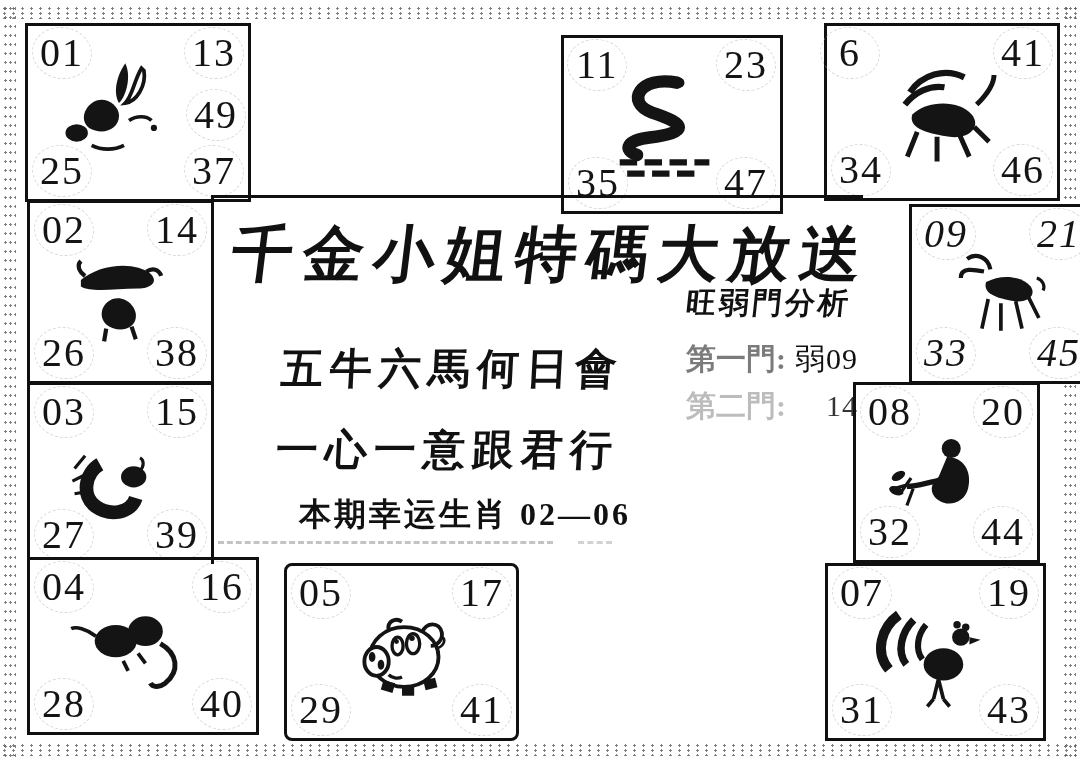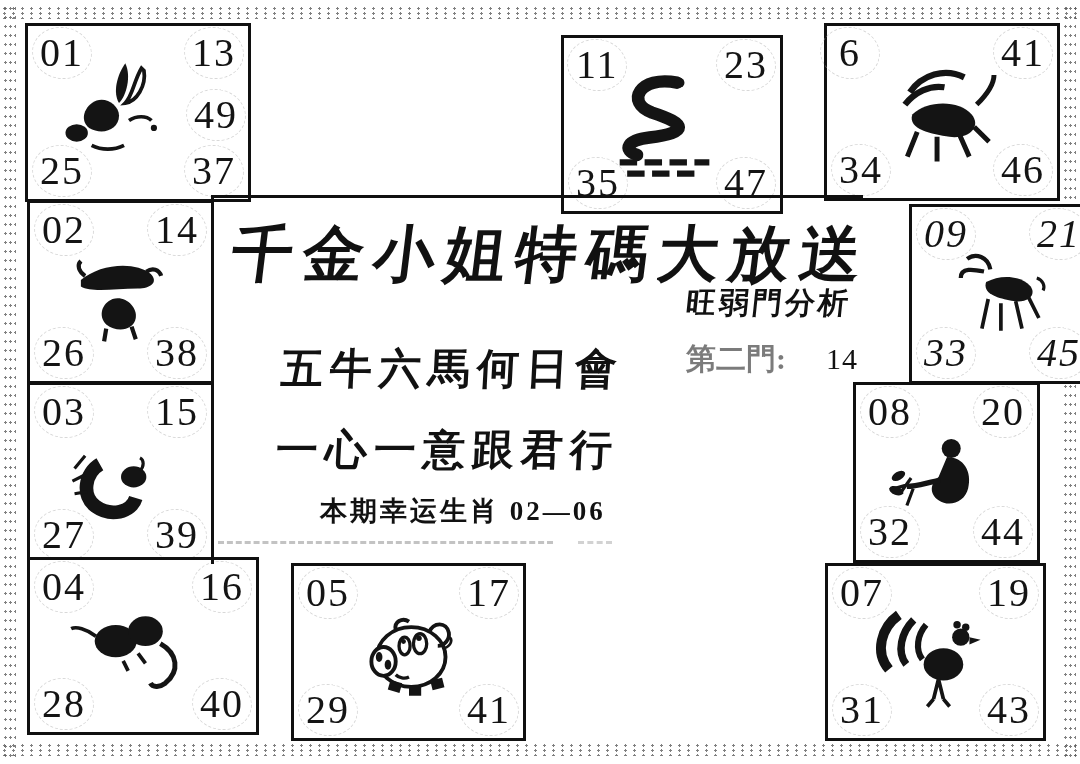--- a/index.html
+++ b/index.html
@@ -38,21 +38,21 @@
   .cp-dash{position:absolute;left:218px;top:541px;width:335px;border-top:3px dashed #c3c3c3;}
   .cp-dash2{position:absolute;left:578px;top:541px;width:34px;border-top:3px dashed #d2d2d2;}
 
   .title{
     position:absolute;left:232px;top:214px;width:600px;white-space:nowrap;
     font-size:61px;font-weight:bold;letter-spacing:10px;transform:skewX(-7deg);
   }
   .poem{position:absolute;white-space:nowrap;font-weight:bold;transform:skewX(-3deg);}
   .poem.p1{left:281px;top:341px;font-size:42px;letter-spacing:7px;}
   .poem.p2{left:276px;top:422px;font-size:42px;letter-spacing:7px;}
-  .lucky{position:absolute;left:299px;top:493px;font-size:27px;font-weight:bold;letter-spacing:3px;white-space:nowrap;margin-left:21px;}
+  .lucky{position:absolute;left:299px;top:493px;font-size:32px;font-weight:bold;letter-spacing:3px;white-space:nowrap;}
 
   
   .analysis{position:absolute;left:686px;top:283px;width:172px;}
   .an-header{font-size:30px;font-weight:bold;letter-spacing:3px;transform:skewX(-6deg);margin-bottom:15px;white-space:nowrap;}
   .an-row{display:flex;justify-content:space-between;align-items:baseline;height:31px;margin-bottom:16px;font-size:30px;white-space:nowrap;}
   .an-label{font-weight:bold;}
   .an-value{letter-spacing:1px;}
   .an-row:nth-of-type(2) .an-label{opacity:.55;}
   .an-row:nth-of-type(3) .an-label{opacity:.28;}
   .an-row:nth-of-type(3) .an-value{opacity:.85;}
@@ -189,21 +189,21 @@
       <svg viewBox="0 0 120 100">
         <ellipse fill="#141414" cx="38" cy="42" rx="17" ry="13"></ellipse>
         <ellipse fill="#141414" cx="62" cy="34" rx="14" ry="12"></ellipse>
         <path fill="none" stroke="#141414" stroke-width="3" d="M22 38 c-8 -6 -16 -8 -20 -6"></path>
         <path fill="none" stroke="#141414" stroke-width="4" d="M74 44 c14 8 16 22 4 32 c-4 3 -10 4 -12 0"></path>
         <path fill="none" stroke="#141414" stroke-width="3" d="M44 58 l4 8 M56 52 l6 8"></path>
       </svg>
     </span>
   </div>
 
-  <div class="zbox" style="left:291px;top:563px;width:229px;height:172px;">
+  <div class="zbox" style="left:284px;top:563px;width:229px;height:172px;border-radius:8px;">
     <span class="num tl">05</span>
     <span class="num tr">17</span>
     <span class="num bl">29</span>
     <span class="num br">41</span>
     <span class="animal pigz">
       <svg viewBox="0 0 120 100">
         <ellipse fill="#ffffff" stroke="#141414" stroke-width="3.5" cx="62" cy="50" rx="31" ry="27"></ellipse>
         <path fill="none" stroke="#141414" stroke-width="3.5" d="M48 26 c-2 -8 6 -12 12 -8 M78 28 c4 -10 16 -10 18 0 c1 6 -4 12 -10 12"></path>
         <ellipse fill="#ffffff" stroke="#141414" stroke-width="3.5" cx="37" cy="54" rx="11" ry="13"></ellipse>
         <ellipse fill="#141414" cx="33" cy="50" rx="3" ry="4.5"></ellipse>
@@ -248,18 +248,22 @@
   <div class="cp-dash2"></div>
 
   <div class="title">千金小姐特碼大放送</div>
   <div class="poem p1">五牛六馬何日會</div>
   <div class="poem p2">一心一意跟君行</div>
   <div class="lucky">本期幸运生肖 02—06</div>
 
   <div class="analysis">
     <div class="an-header">旺弱門分析</div>
     <div class="an-row">
+      <span class="an-label">第一門:</span>
+      <span class="an-value">弱09</span>
+    </div>
+    <div class="an-row">
       <span class="an-label">第二門:</span>
       <span class="an-value">14</span>
     </div>
   </div>
 
 </div>
 
 </body></html>

